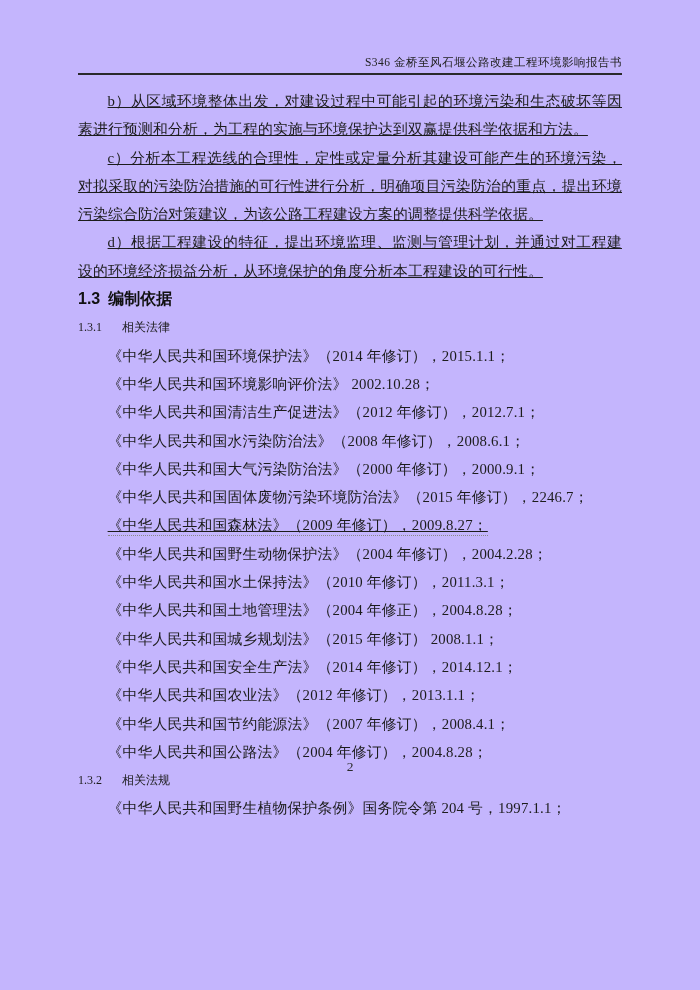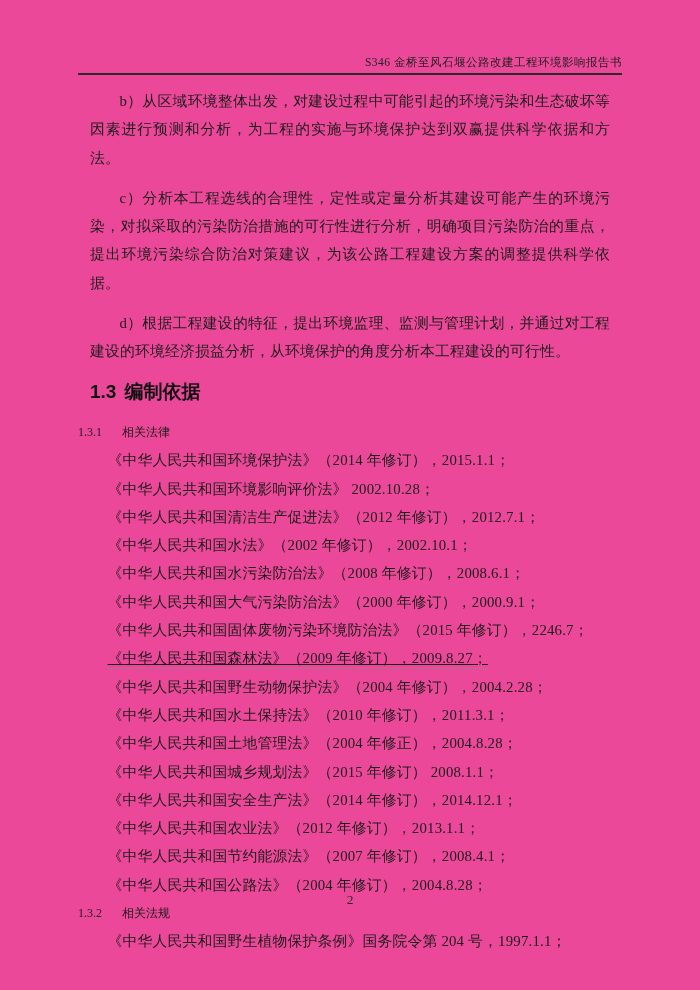--- a/index.html
+++ b/index.html
@@ -5,21 +5,21 @@
   html, body {
     margin: 0;
     padding: 0;
     background: #e9e9e9;
   }
   .page {
     position: relative;
     width: 700px;
     height: 990px;
     margin: 0 auto;
-    background: #ec4899;
+    background: #c4b5fd;
     box-sizing: border-box;
     font-family: "Liberation Serif", "DejaVu Serif", serif;
     color: #1c1c1c;
     overflow: hidden;
   }
   .page-inner {
     position: absolute;
     left: 78px;
     right: 78px;
     top: 0;
@@ -36,29 +36,30 @@
     letter-spacing: 0.5px;
     color: #222;
   }
   
   .doc-body {
     margin-top: 12px;
     font-size: 14.8px;
     line-height: 28.3px;
   }
   .para {
-    margin: 12px;
+    margin: 0;
     text-align: justify;
     text-indent: 2em;
     letter-spacing: 0.2px;
+    text-decoration: underline;
   }
   
   .h-13 {
-    margin: 12px;
-    font-size: 19px;
+    margin: 0;
+    font-size: 16px;
     font-weight: bold;
     line-height: 28.3px;
     font-family: "Liberation Sans", "DejaVu Sans", sans-serif;
     color: #111;
   }
   .h-13 .sec-num { margin-right: 8px; }
   .h-sub {
     margin: 0;
     font-size: 12px;
     font-weight: normal;
@@ -113,21 +114,20 @@
       </h2>
 
       <h3 class="h-sub">
         <span class="sec-num">1.3.1</span><span>相关法律</span>
       </h3>
 
       <div class="law-list">
           <div class="law-line"><span class="law-text">《中华人民共和国环境保护法》（2014 年修订），2015.1.1；</span></div>
           <div class="law-line"><span class="law-text">《中华人民共和国环境影响评价法》  2002.10.28；</span></div>
           <div class="law-line"><span class="law-text">《中华人民共和国清洁生产促进法》（2012 年修订），2012.7.1；</span></div>
-          <div class="law-line"><span class="law-text">《中华人民共和国水法》（2002 年修订），2002.10.1；</span></div>
           <div class="law-line"><span class="law-text">《中华人民共和国水污染防治法》（2008 年修订），2008.6.1；</span></div>
           <div class="law-line"><span class="law-text">《中华人民共和国大气污染防治法》（2000 年修订），2000.9.1；</span></div>
           <div class="law-line"><span class="law-text">《中华人民共和国固体废物污染环境防治法》（2015 年修订），2246.7；</span></div>
           <div class="law-line underlined"><span class="law-text">《中华人民共和国森林法》（2009 年修订），2009.8.27；</span></div>
           <div class="law-line"><span class="law-text">《中华人民共和国野生动物保护法》（2004 年修订），2004.2.28；</span></div>
           <div class="law-line"><span class="law-text">《中华人民共和国水土保持法》（2010 年修订），2011.3.1；</span></div>
           <div class="law-line"><span class="law-text">《中华人民共和国土地管理法》（2004 年修正），2004.8.28；</span></div>
           <div class="law-line"><span class="law-text">《中华人民共和国城乡规划法》（2015 年修订） 2008.1.1；</span></div>
           <div class="law-line"><span class="law-text">《中华人民共和国安全生产法》（2014 年修订），2014.12.1；</span></div>
           <div class="law-line"><span class="law-text">《中华人民共和国农业法》（2012 年修订），2013.1.1；</span></div>

